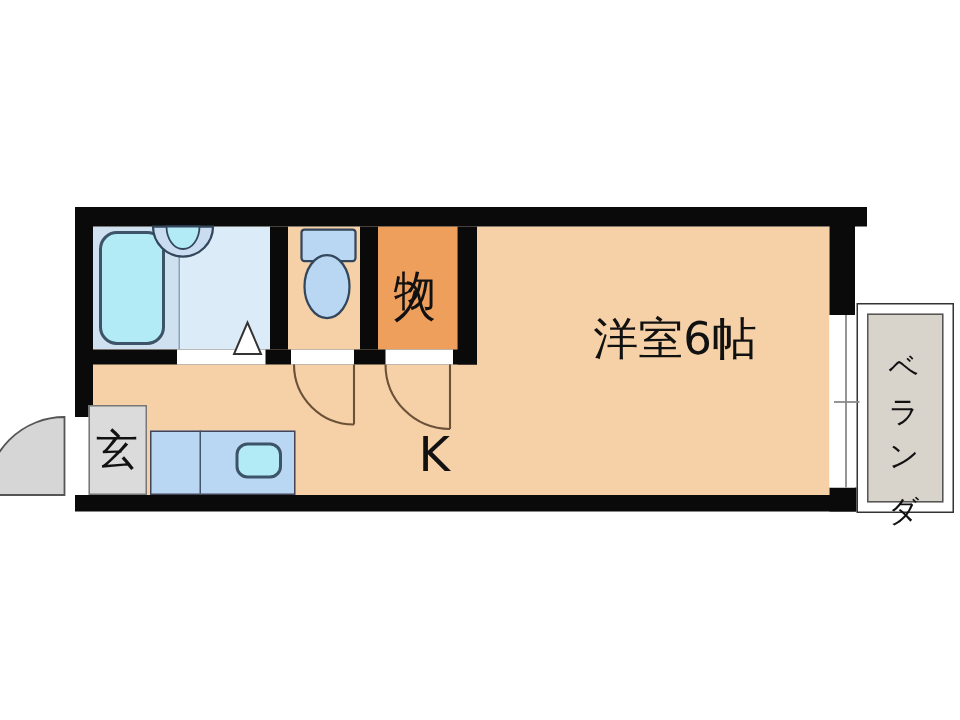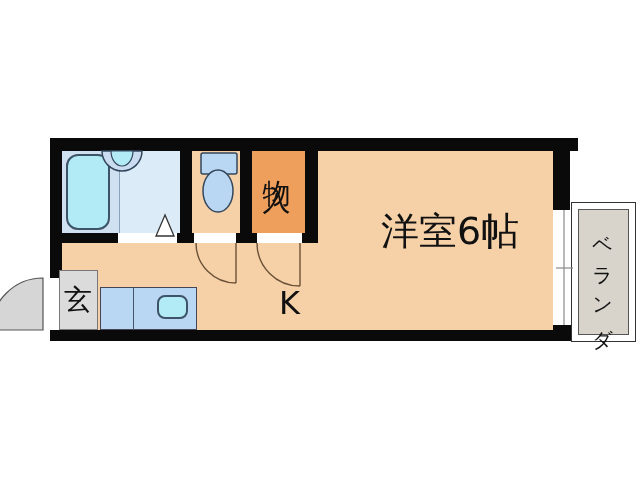--- a/index.html
+++ b/index.html
@@ -93,18 +93,18 @@
     <line class="door-leaf" x1="300" y1="243" x2="300" y2="286"></line>
     <path class="door-arc" d="M257,243 A43,43 0 0 0 300,286"></path>
 
     <path class="ent-door" d="M43,278 A52,52 0 0 0 -9,330 L43,330 Z"></path>
 
     <line class="win" x1="564" y1="210" x2="564" y2="325"></line>
     <line class="win" x1="556" y1="268" x2="573" y2="268"></line>
   </svg>
 
   <div class="abs label vtext" style="left:262px;top:158px;font-size:28px;letter-spacing:5px;">物入</div>
-  <div class="abs label" style="left:380px;top:212px;width:140px;text-align:center;font-size:38px;">洋室6帖</div>
+  <div class="abs label" style="left:380px;top:212px;width:140px;text-align:center;font-size:30px;">洋室6帖</div>
   <div class="abs label" style="left:279px;top:287px;font-size:32px;">K</div>
   <div class="abs label" style="left:64px;top:286px;font-size:28px;">玄</div>
   <div class="abs label vtext" style="left:593px;top:222px;font-size:20px;letter-spacing:8px;">ベランダ</div>
 
 </div>
 
 </body></html>

